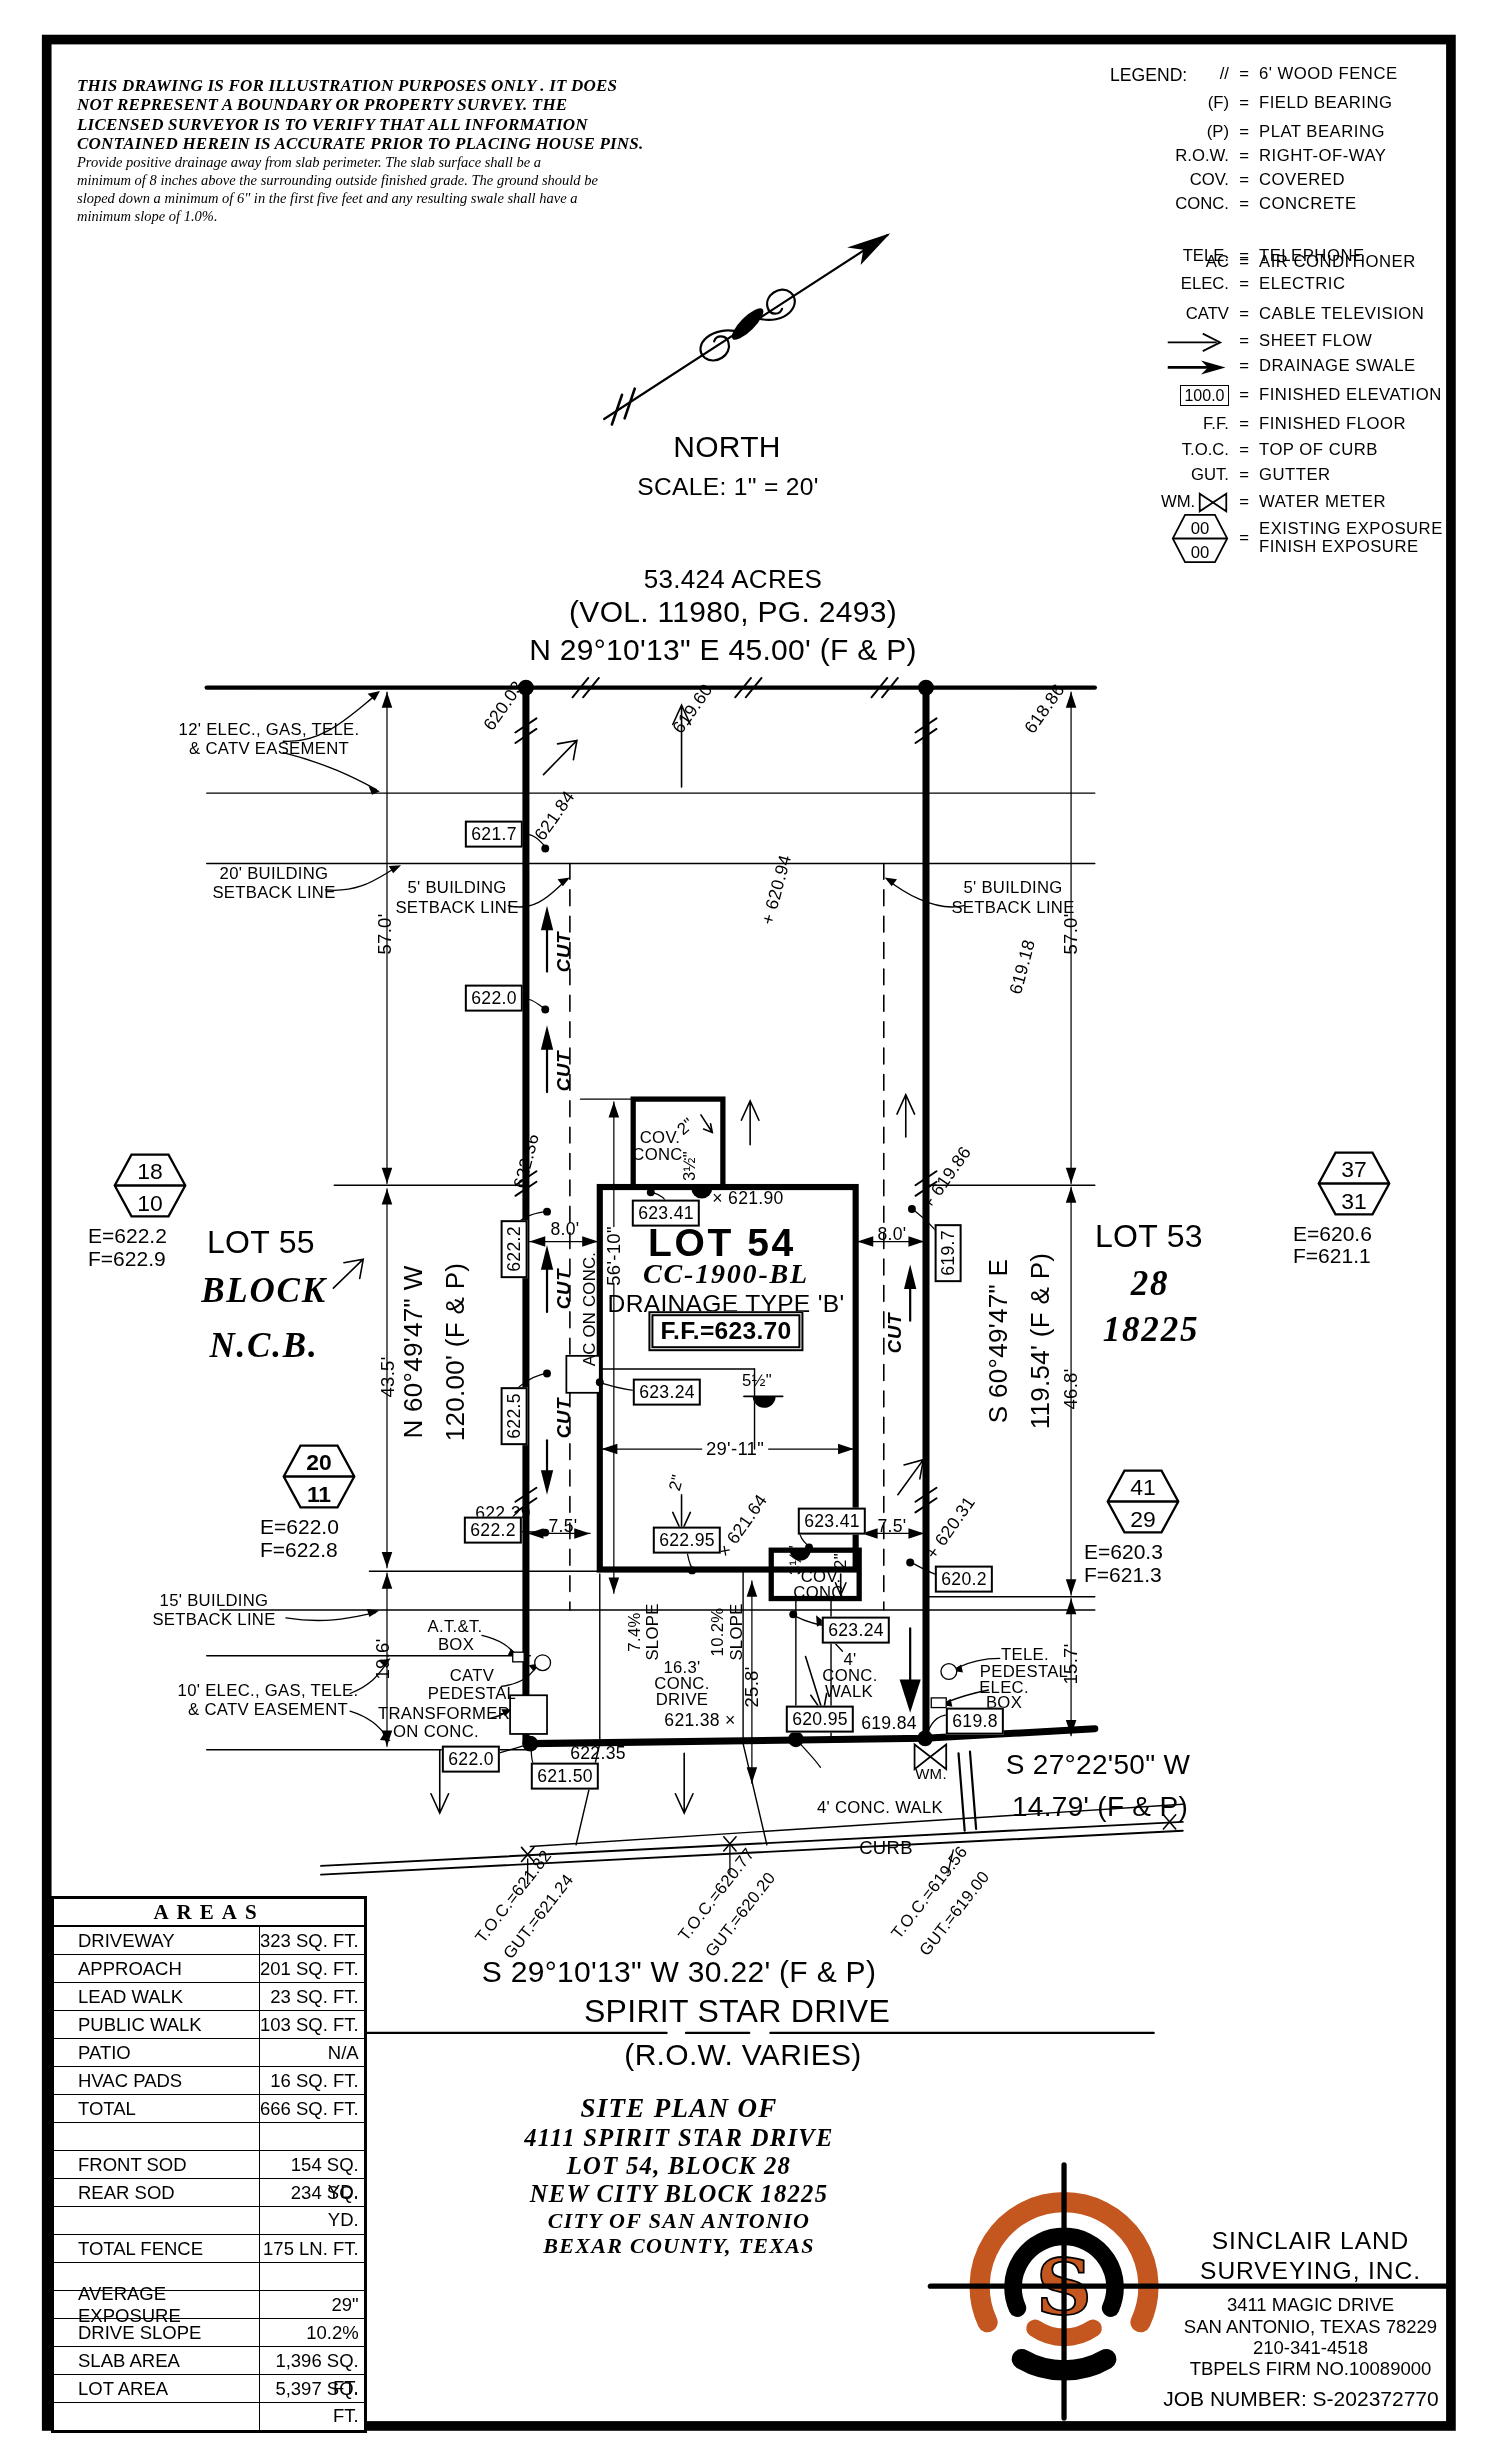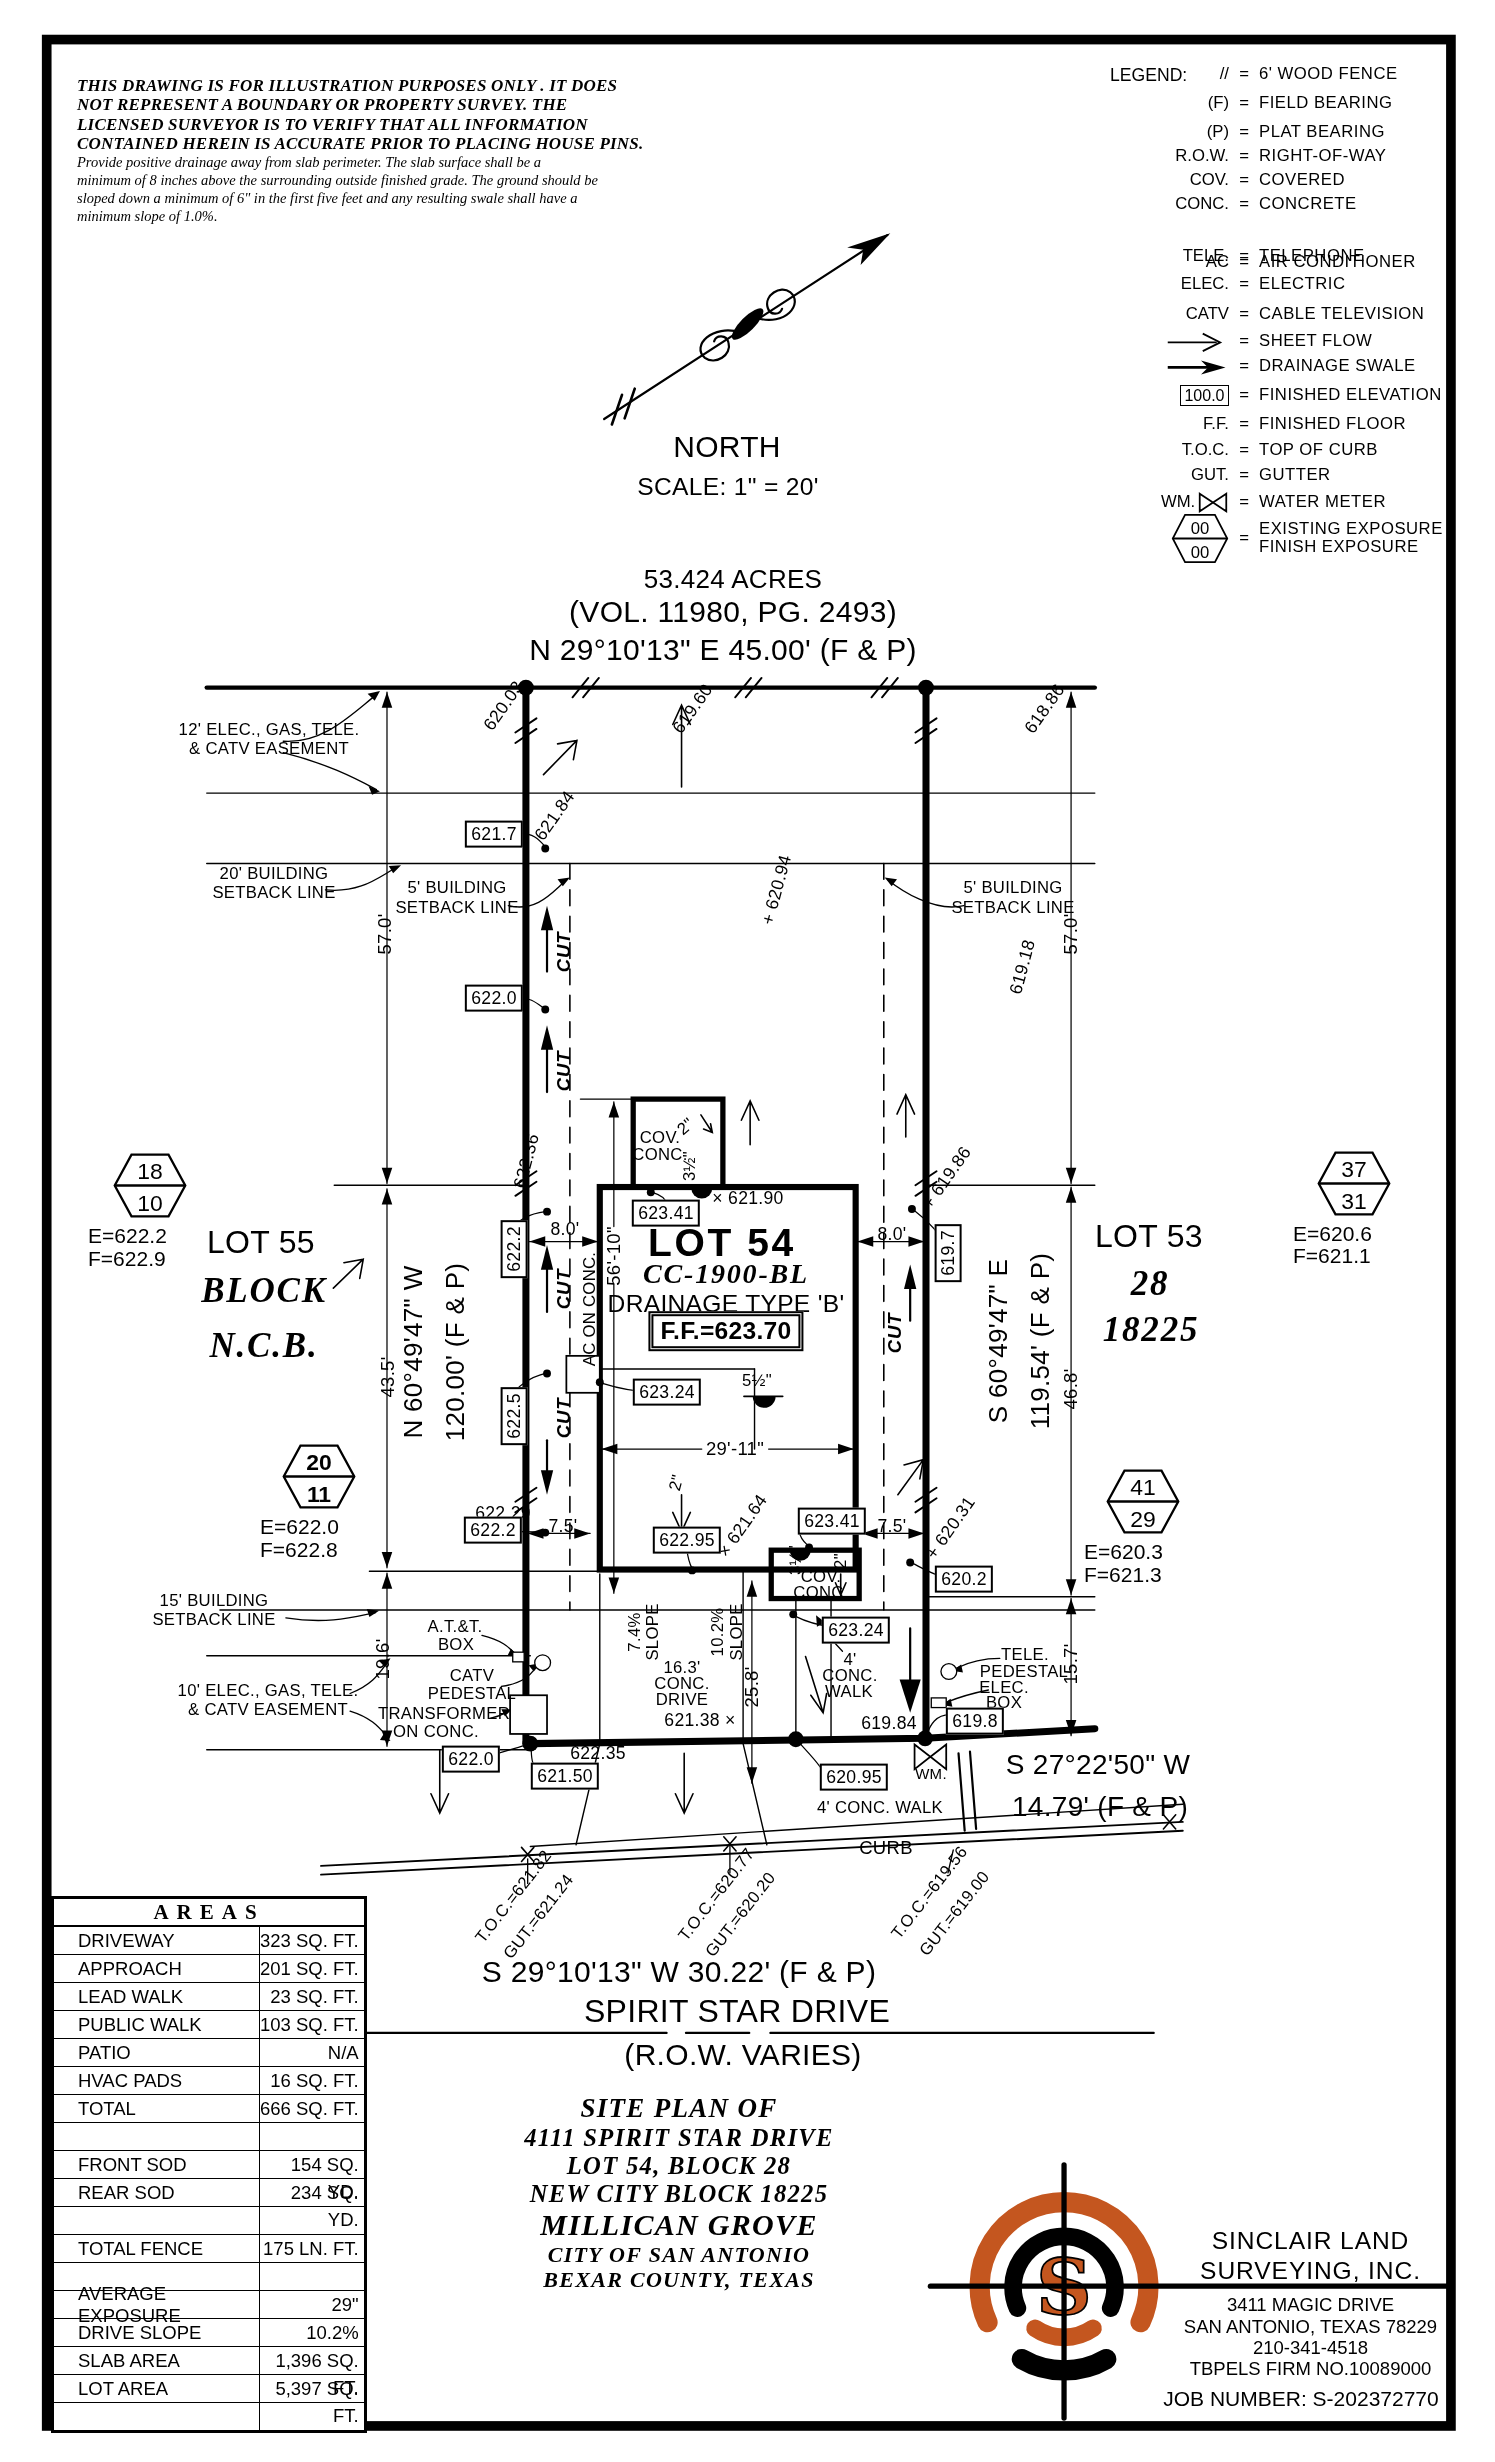--- a/index.html
+++ b/index.html
@@ -555,21 +555,21 @@
       <div class="lbl cut" style="left: 564px; top: 1289px; transform: translate(-50%, -50%) rotate(-90deg);">CUT</div>
       <div class="lbl cut" style="left: 564px; top: 1418px; transform: translate(-50%, -50%) rotate(-90deg);">CUT</div>
       <div class="lbl cut" style="left: 895px; top: 1333px; transform: translate(-50%, -50%) rotate(-90deg);">CUT</div>
       <div class="lbl box" style="left: 494px; top: 834px; transform: translate(-50%, -50%);">621.7</div>
       <div class="lbl box" style="left: 494px; top: 998px; transform: translate(-50%, -50%);">622.0</div>
       <div class="lbl box" style="left: 514px; top: 1249px; transform: translate(-50%, -50%) rotate(-90deg);">622.2</div>
       <div class="lbl box" style="left: 514px; top: 1416px; transform: translate(-50%, -50%) rotate(-90deg);">622.5</div>
       <div class="lbl box" style="left: 493px; top: 1530px; transform: translate(-50%, -50%);">622.2</div>
       <div class="lbl box" style="left: 471px; top: 1759px; transform: translate(-50%, -50%);">622.0</div>
       <div class="lbl box" style="left: 565px; top: 1776px; transform: translate(-50%, -50%);">621.50</div>
-      <div class="lbl box" style="left: 820px; top: 1777px; transform: translate(-50%, -50%); margin-left: 34px;">620.95</div>
+      <div class="lbl box" style="left: 820px; top: 1719px; transform: translate(-50%, -50%);">620.95</div>
       <div class="lbl box" style="left: 666px; top: 1213px; transform: translate(-50%, -50%);">623.41</div>
       <div class="lbl box" style="left: 832px; top: 1521px; transform: translate(-50%, -50%);">623.41</div>
       <div class="lbl box" style="left: 667px; top: 1392px; transform: translate(-50%, -50%);">623.24</div>
       <div class="lbl box" style="left: 856px; top: 1630px; transform: translate(-50%, -50%);">623.24</div>
       <div class="lbl box" style="left: 687px; top: 1540px; transform: translate(-50%, -50%);">622.95</div>
       <div class="lbl box" style="left: 948px; top: 1253px; transform: translate(-50%, -50%) rotate(-90deg);">619.7</div>
       <div class="lbl box" style="left: 964px; top: 1579px; transform: translate(-50%, -50%);">620.2</div>
       <div class="lbl box" style="left: 975px; top: 1721px; transform: translate(-50%, -50%);">619.8</div>
       <div class="hexmark" style="left: 150px; top: 1187px;"><svg width="76" height="67" viewBox="0 0 86 76">
           <polygon points="22,3 64,3 83,38 64,73 22,73 3,38" fill="none" stroke="#000" stroke-width="2.6"></polygon>
@@ -682,21 +682,20 @@
         </div>
       </div>
 </div>
 
 <div id="titleblock">
   <div id="tb-lines">
         <div class="tb-line" style="font-size: 27px;">SITE  PLAN  OF</div>
         <div class="tb-line" style="font-size: 24.6px;">4111  SPIRIT  STAR  DRIVE</div>
         <div class="tb-line" style="font-size: 24.6px;">LOT  54,  BLOCK  28</div>
         <div class="tb-line" style="font-size: 24.6px;">NEW  CITY  BLOCK  18225</div>
-        <div class="tb-line" style="font-size: 30px;">MILLICAN  GROVE</div>
         <div class="tb-line" style="font-size: 22px;">CITY  OF  SAN  ANTONIO</div>
         <div class="tb-line" style="font-size: 22px;">BEXAR  COUNTY,  TEXAS</div>
       </div>
 </div>
 
 <div class="surv" style="left:1170px;top:2227px;width:281px;font-size:24.6px;letter-spacing:0.9px">SINCLAIR  LAND</div>
 <div class="surv" style="left:1170px;top:2257px;width:281px;font-size:24.6px;letter-spacing:0.9px">SURVEYING,  INC.</div>
 <div class="surv" style="left:1161px;top:2294px;width:299px;font-size:18.5px">3411  MAGIC  DRIVE</div>
 <div class="surv" style="left:1161px;top:2316px;width:299px;font-size:18.5px">SAN  ANTONIO,  TEXAS  78229</div>
 <div class="surv" style="left:1161px;top:2337px;width:299px;font-size:18.5px">210-341-4518</div>

